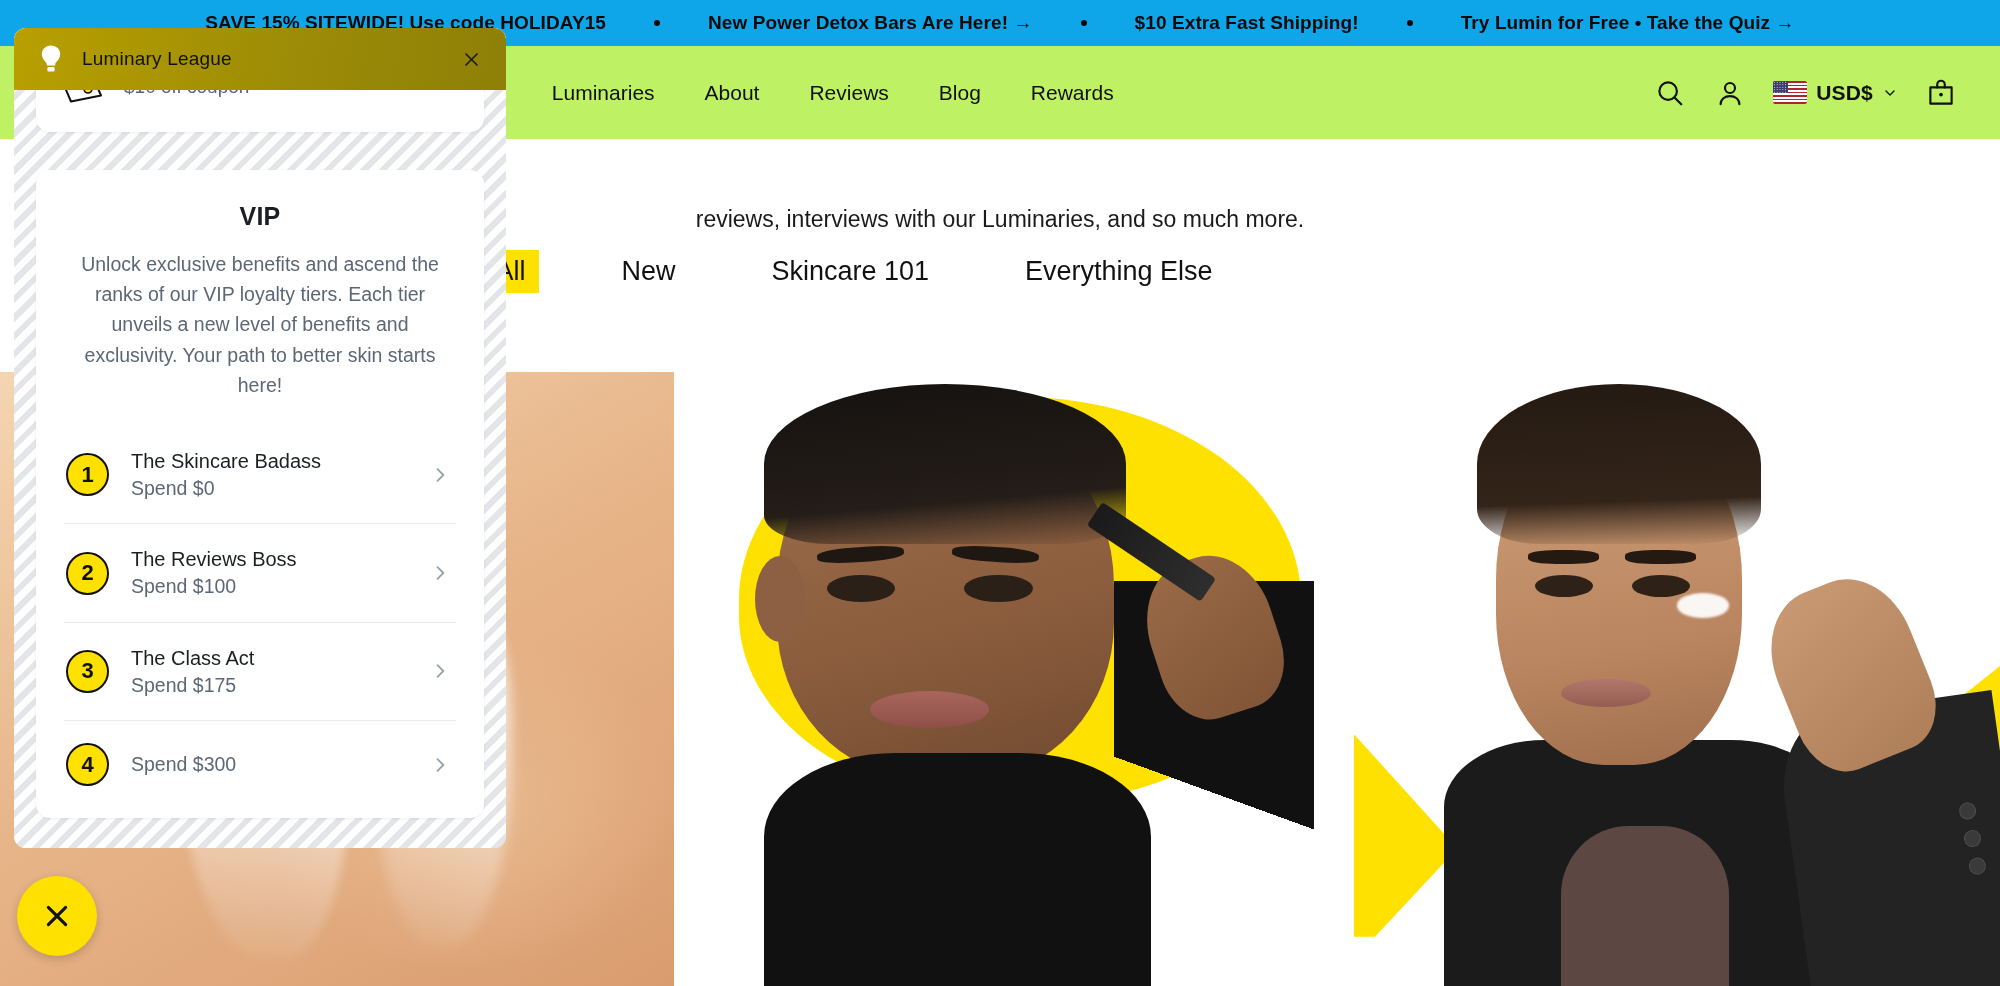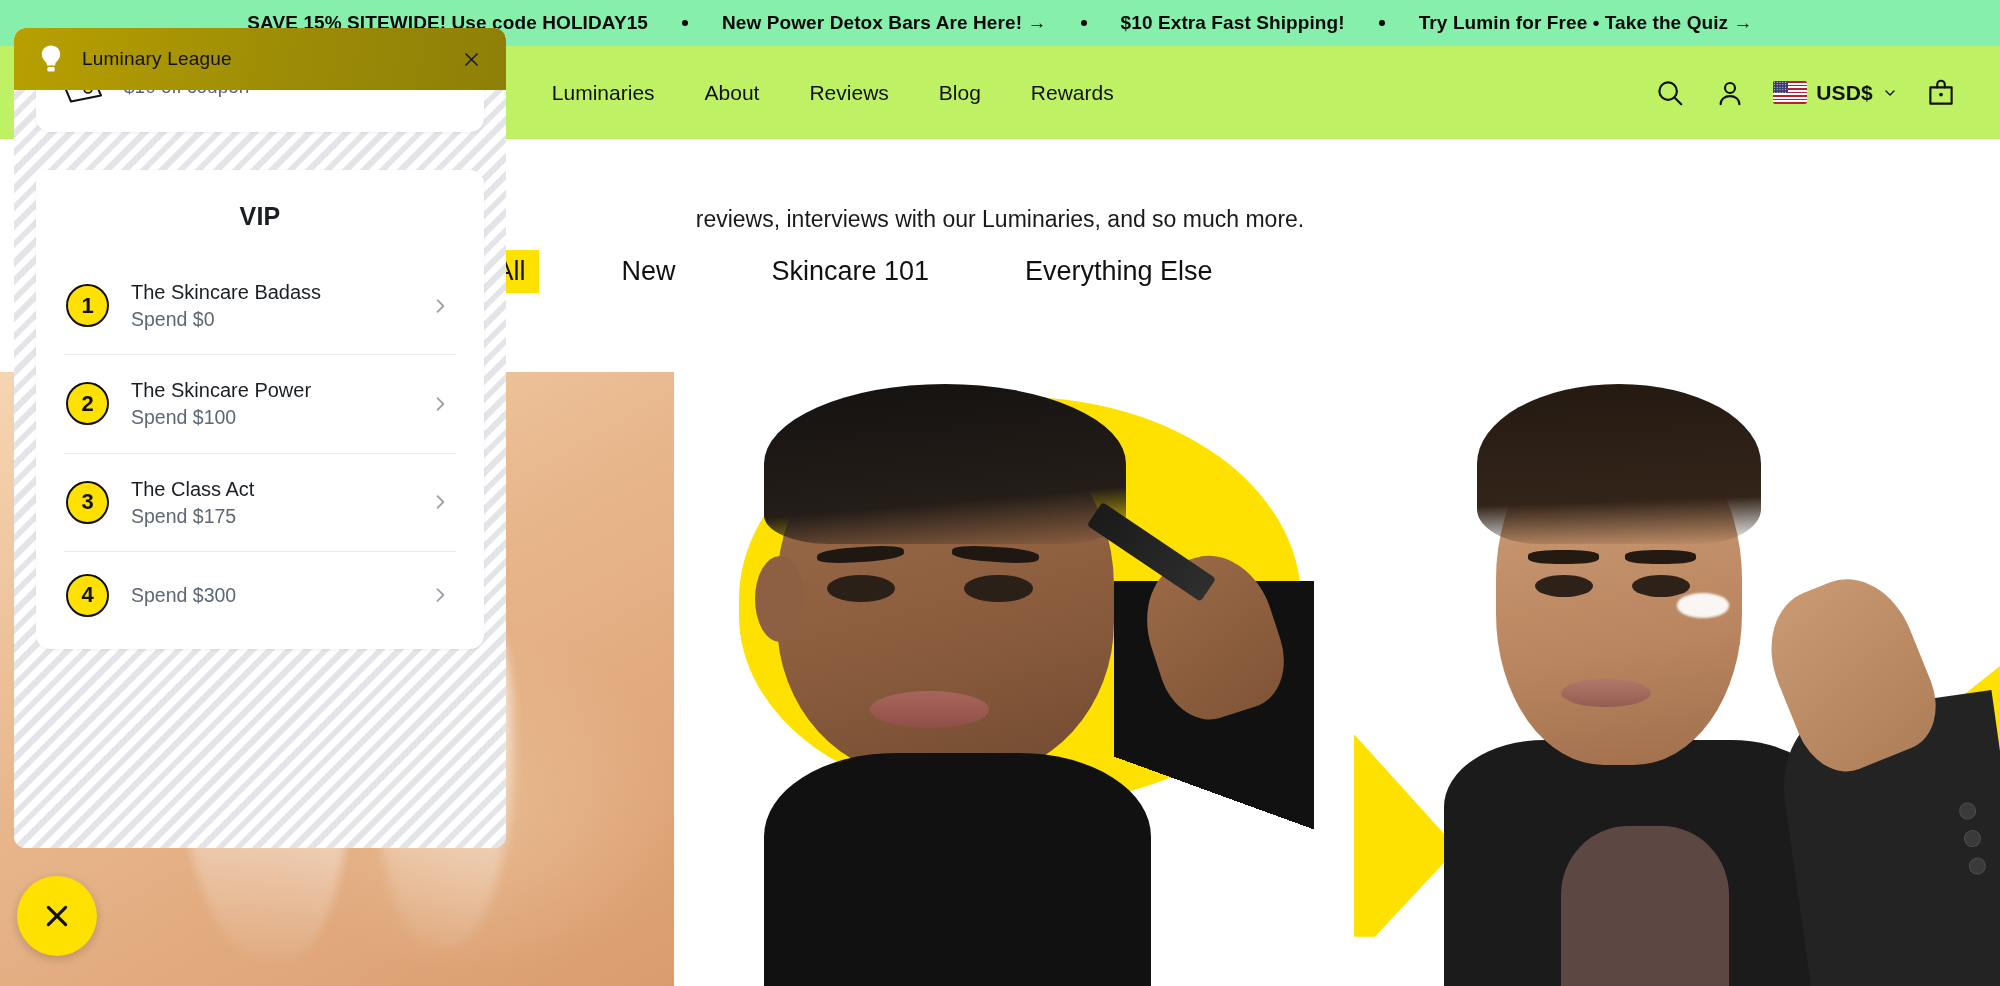--- a/index.html
+++ b/index.html
@@ -7,23 +7,23 @@
     width: 2000px; height: 986px;
     overflow: hidden;
     font-family: "Liberation Sans", sans-serif;
     background: #ffffff;
   }
 
   
   .announce {
     position: absolute; top: 0; left: 0;
     width: 2000px; height: 46px;
-    background: #86efac;
+    background: #0ea5e9;
     display: flex; align-items: center; justify-content: center;
-    gap: 0px;
+    gap: 14px;
     z-index: 30;
   }
   .announce-item {
     font-size: 19px; font-weight: 600; color: #0a0a0a;
     white-space: nowrap; letter-spacing: .1px;
     padding: 0 34px;
     text-decoration: none;
   }
   .announce-dot {
     width: 6px; height: 6px; border-radius: 50%;
@@ -524,38 +524,39 @@
     <div class="card-white coupon-card">
       <svg class="coupon-icon" viewBox="0 0 42 34" fill="none">
         <path d="M3 9.5 33 3.5l6 14-30 6z" stroke="#111" stroke-width="2" stroke-linejoin="round" fill="#fff"></path>
         <circle cx="26" cy="11" r="4" fill="#FFE100" stroke="#111" stroke-width="1.6"></circle>
       </svg>
       <span class="coupon-text">$10 off coupon</span>
     </div>
 
     <div class="card-white vip-card">
       <div class="vip-title">VIP</div>
+      <div class="vip-desc">Unlock exclusive benefits and ascend the ranks of our VIP loyalty tiers. Each tier unveils a new level of benefits and exclusivity. Your path to better skin starts here!</div>
 
       <div class="tier-list">
 
         <div class="tier">
           <div class="tier-num">1</div>
           <div class="tier-info">
             <div class="tier-name">The Skincare Badass</div>
             <div class="tier-spend">Spend $0</div>
           </div>
           <svg class="tier-chev" viewBox="0 0 24 24" fill="none" stroke="#9aa1ab" stroke-width="2.2">
             <polyline points="9 5 16 12 9 19" stroke-linecap="round" stroke-linejoin="round"></polyline>
           </svg>
         </div>
 
         <div class="tier">
           <div class="tier-num">2</div>
           <div class="tier-info">
-            <div class="tier-name">The Skincare Power</div>
+            <div class="tier-name">The Reviews Boss</div>
             <div class="tier-spend">Spend $100</div>
           </div>
           <svg class="tier-chev" viewBox="0 0 24 24" fill="none" stroke="#9aa1ab" stroke-width="2.2">
             <polyline points="9 5 16 12 9 19" stroke-linecap="round" stroke-linejoin="round"></polyline>
           </svg>
         </div>
 
         <div class="tier">
           <div class="tier-num">3</div>
           <div class="tier-info">

